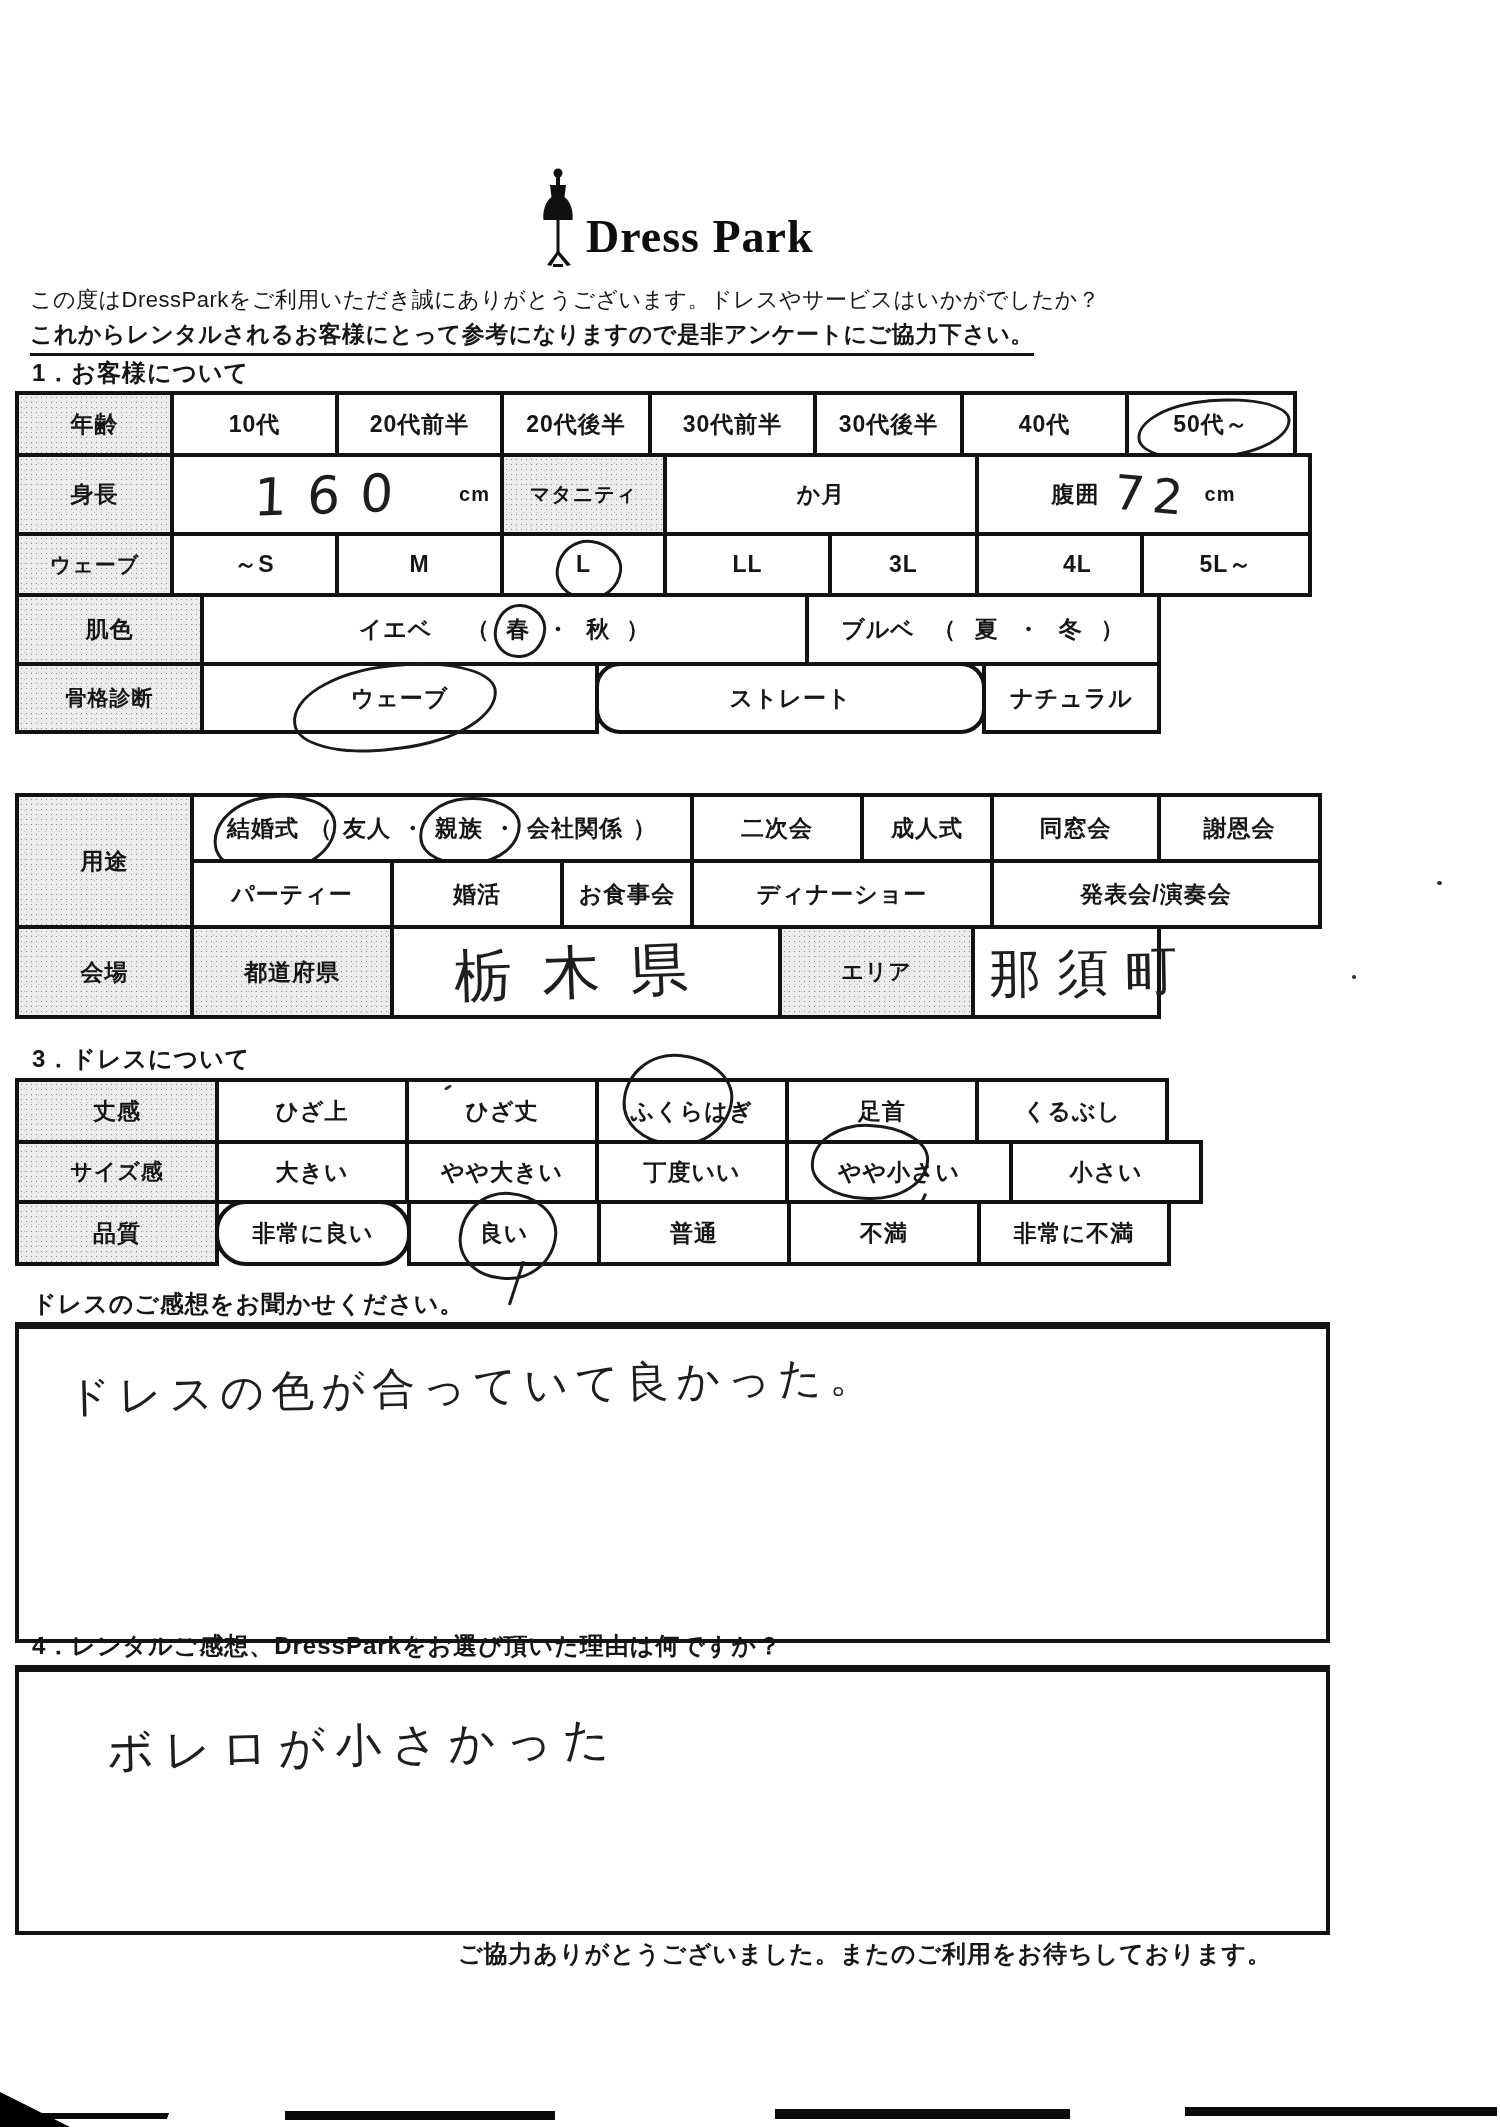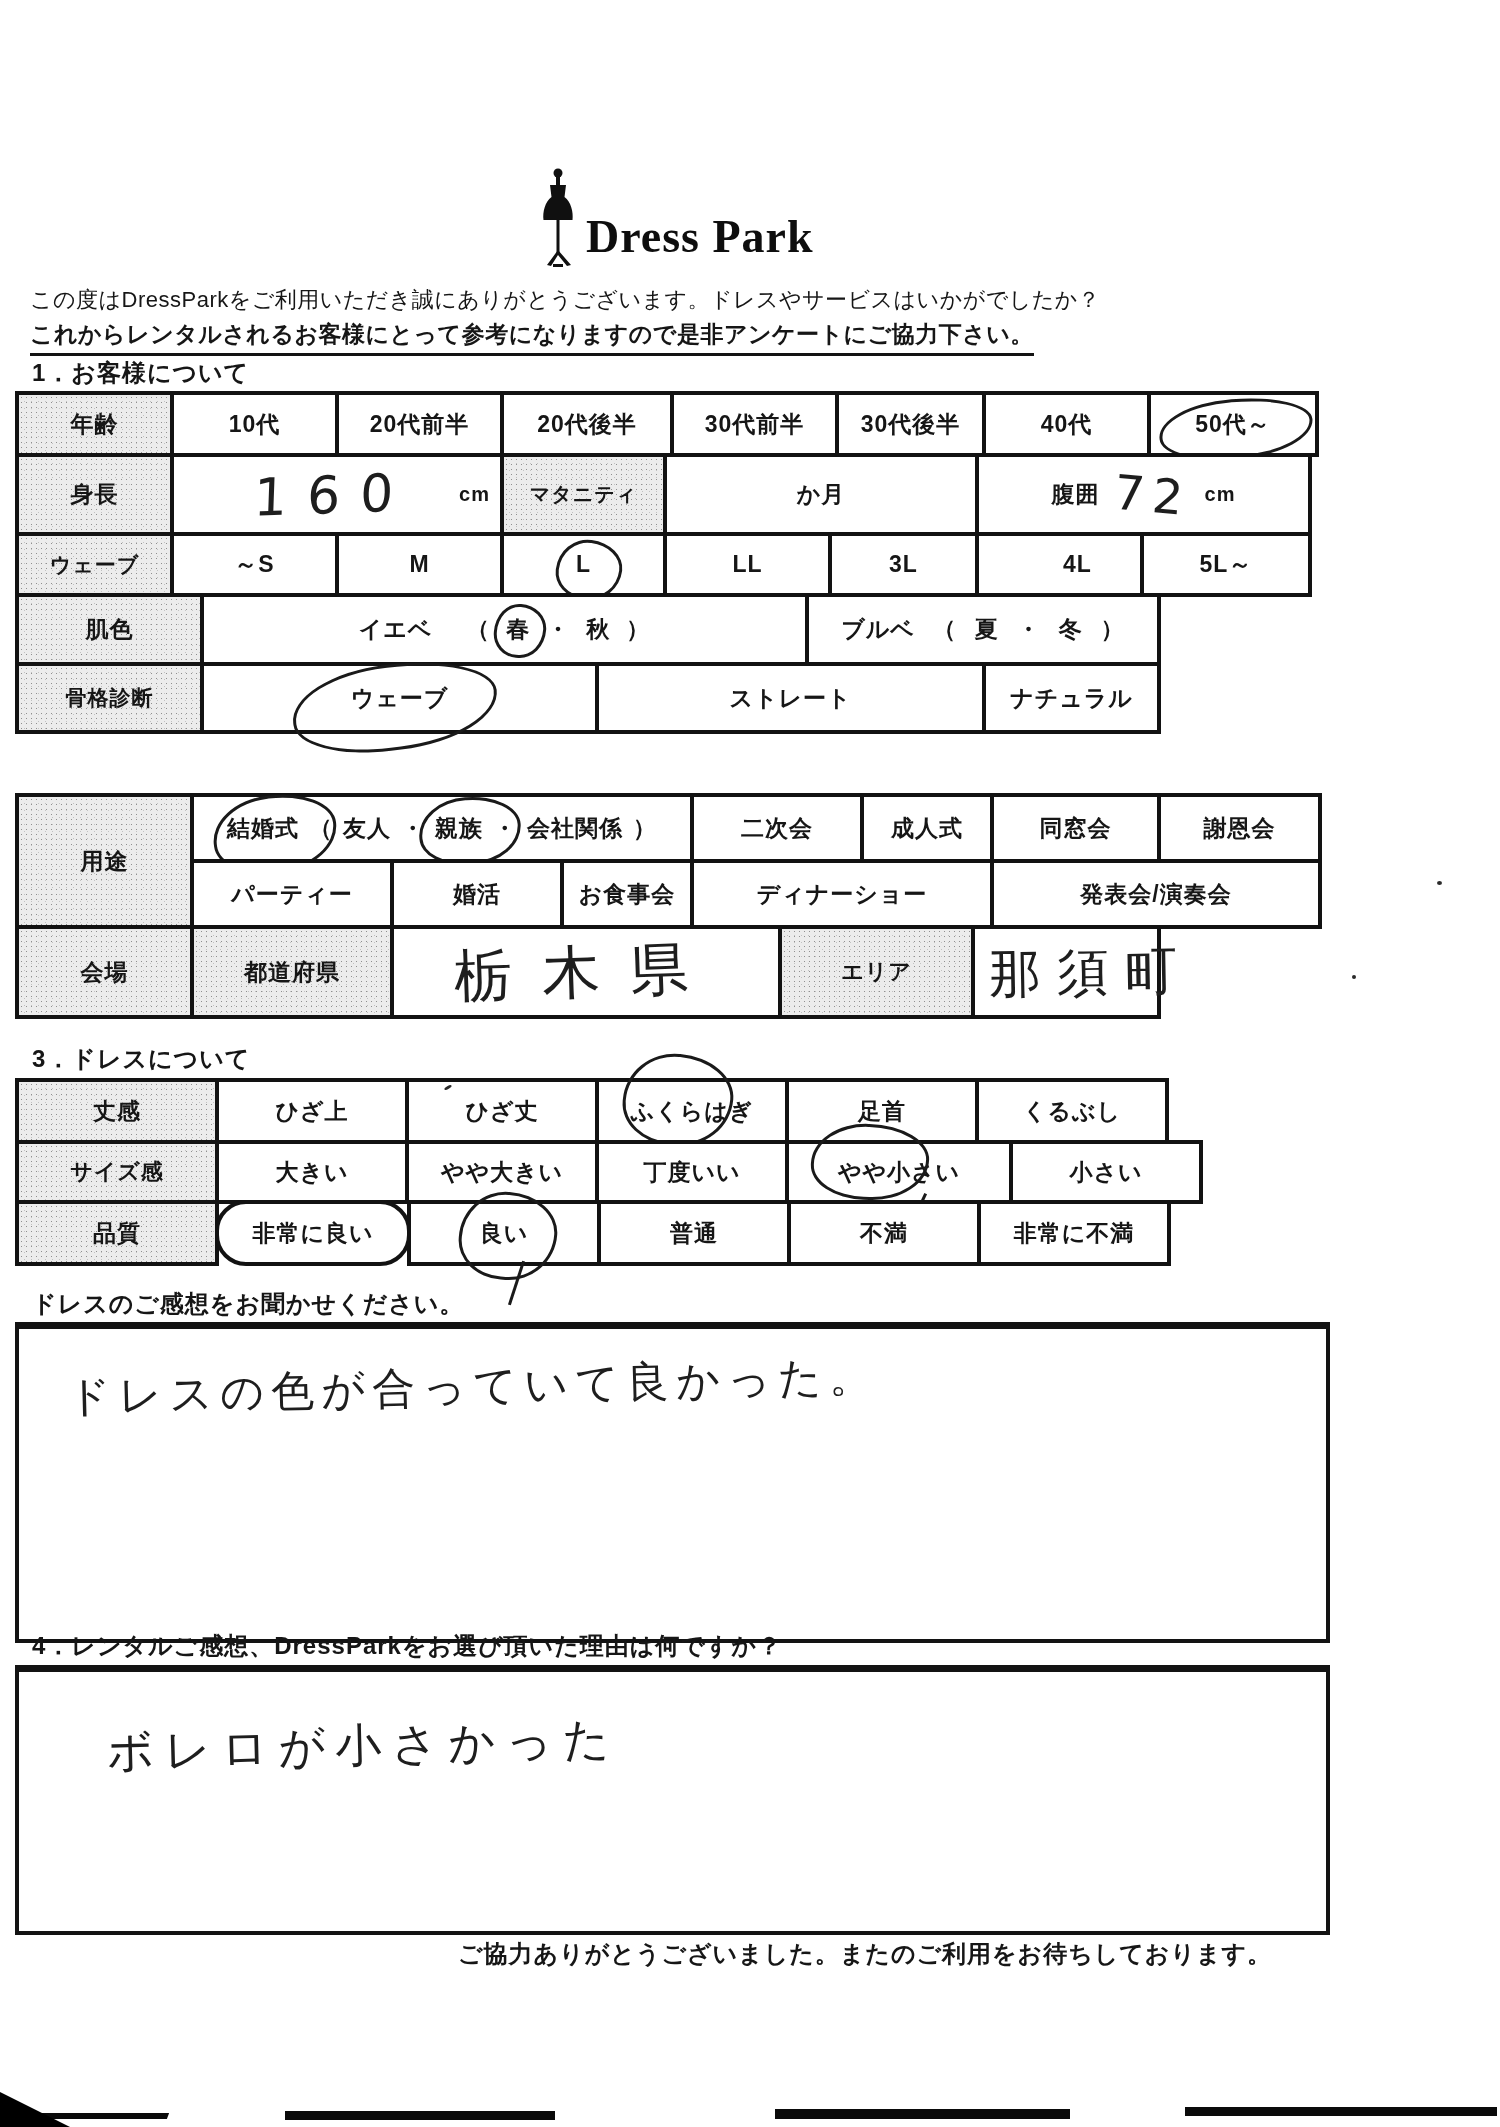--- a/index.html
+++ b/index.html
@@ -82,21 +82,21 @@
     <div class="row" style="height:66px;">
       <div class="cell shade" style="width:159px;">
           <span>年齢</span>
         </div>
       <div class="cell" style="width:169px;">
           <span>10代</span>
         </div>
       <div class="cell" style="width:169px;">
           <span>20代前半</span>
         </div>
-      <div class="cell" style="width:174px;">
+      <div class="cell" style="width:152px;">
           <span>20代後半</span>
         </div>
       <div class="cell" style="width:169px;">
           <span>30代前半</span>
         </div>
       <div class="cell" style="width:151px;">
           <span>30代後半</span>
         </div>
       <div class="cell" style="width:169px;">
           <span>40代</span>
@@ -182,21 +182,21 @@
     </div>
 
     <div class="row" style="height:72px;">
       <div class="cell shade" style="width:189px;font-size:21px;">
           <span>骨格診断</span>
         </div>
       <div class="cell" style="width:399px;">
         <span>ウェーブ</span>
         <i class="ring" style="left:88px;top:-2px;width:200px;height:80px;transform:rotate(-7deg);"></i>
       </div>
-      <div class="cell" style="width:391px;">
+      <div class="cell" style="width:391px;border-radius:25px;">
           <span>ストレート</span>
         </div>
       <div class="cell" style="width:179px;">
           <span>ナチュラル</span>
         </div>
     </div>
   </div>
 
   <div class="abs h" style="left:32px;top:798px;">2．ご利用用途について</div>
 

